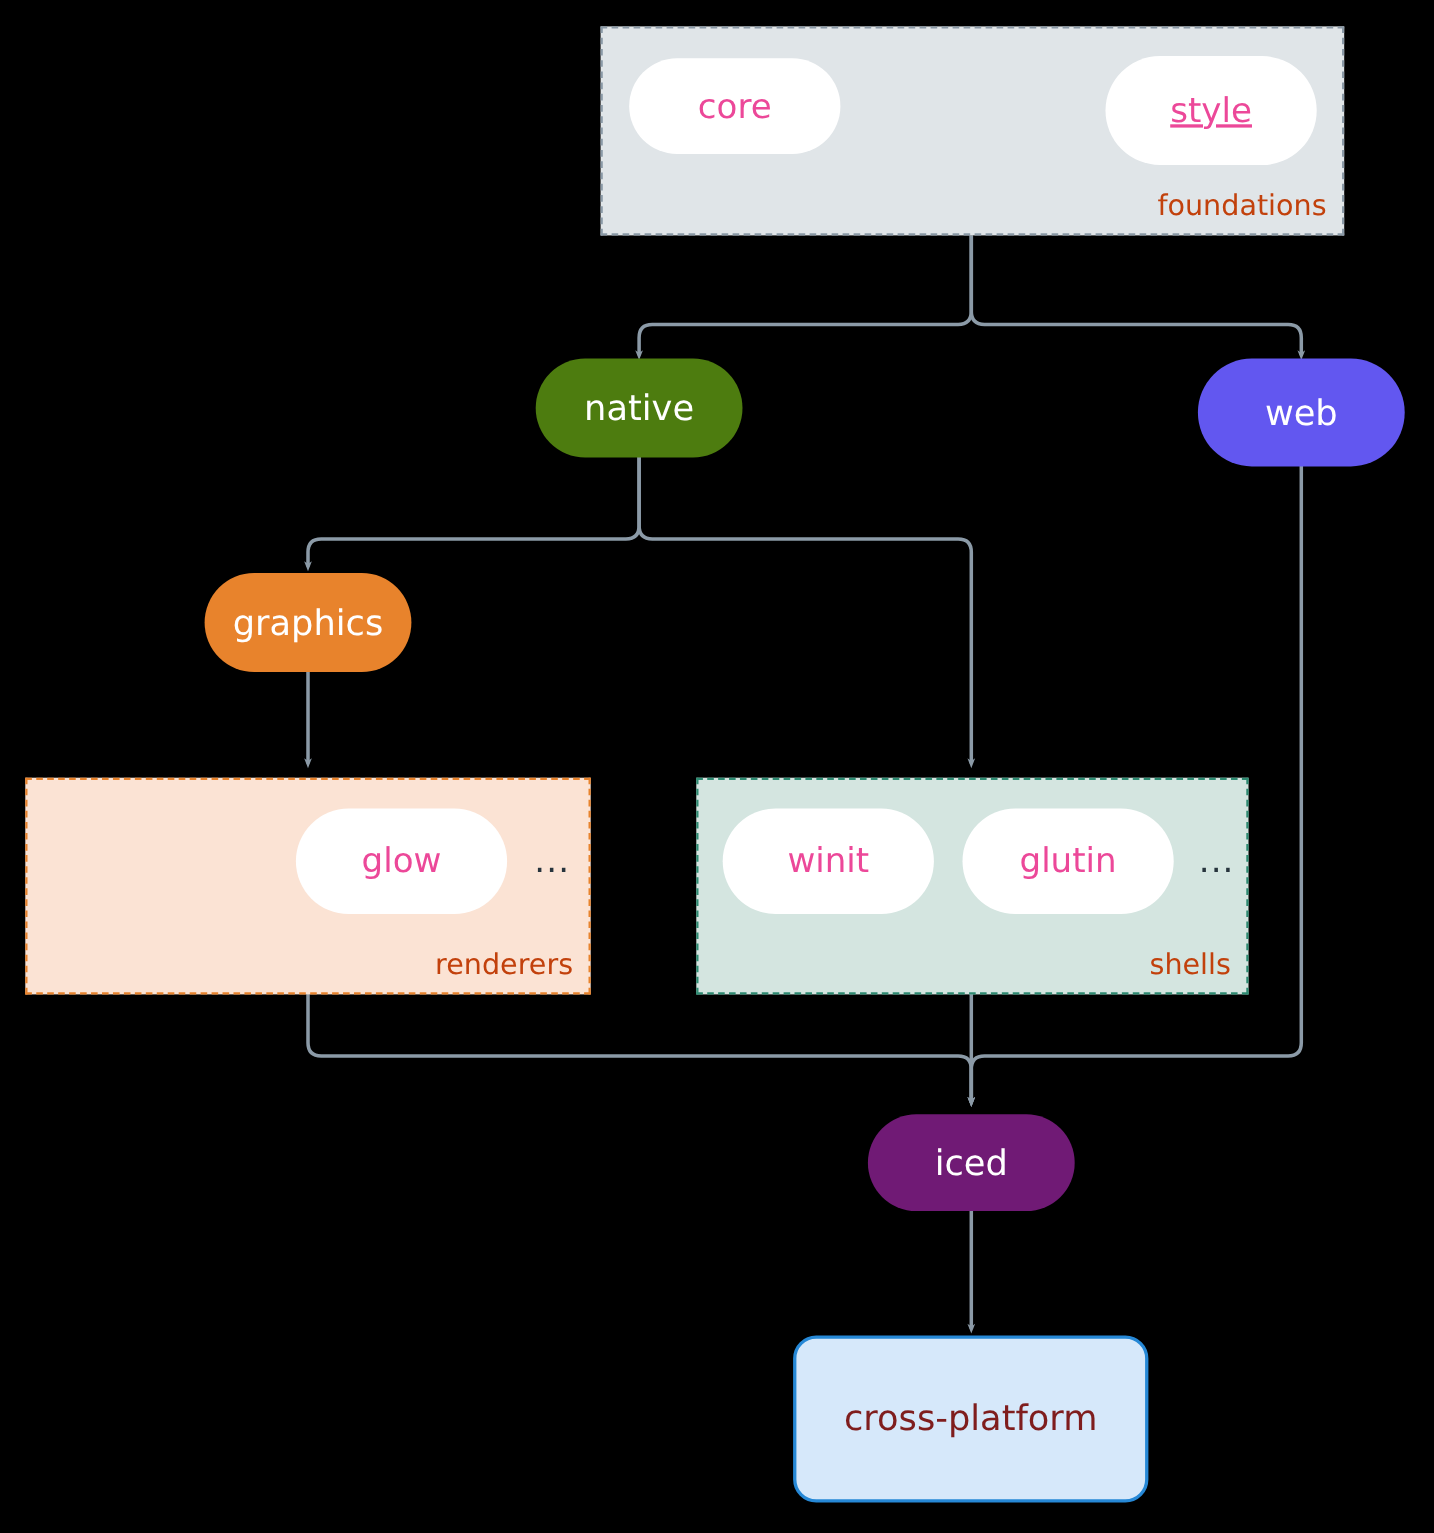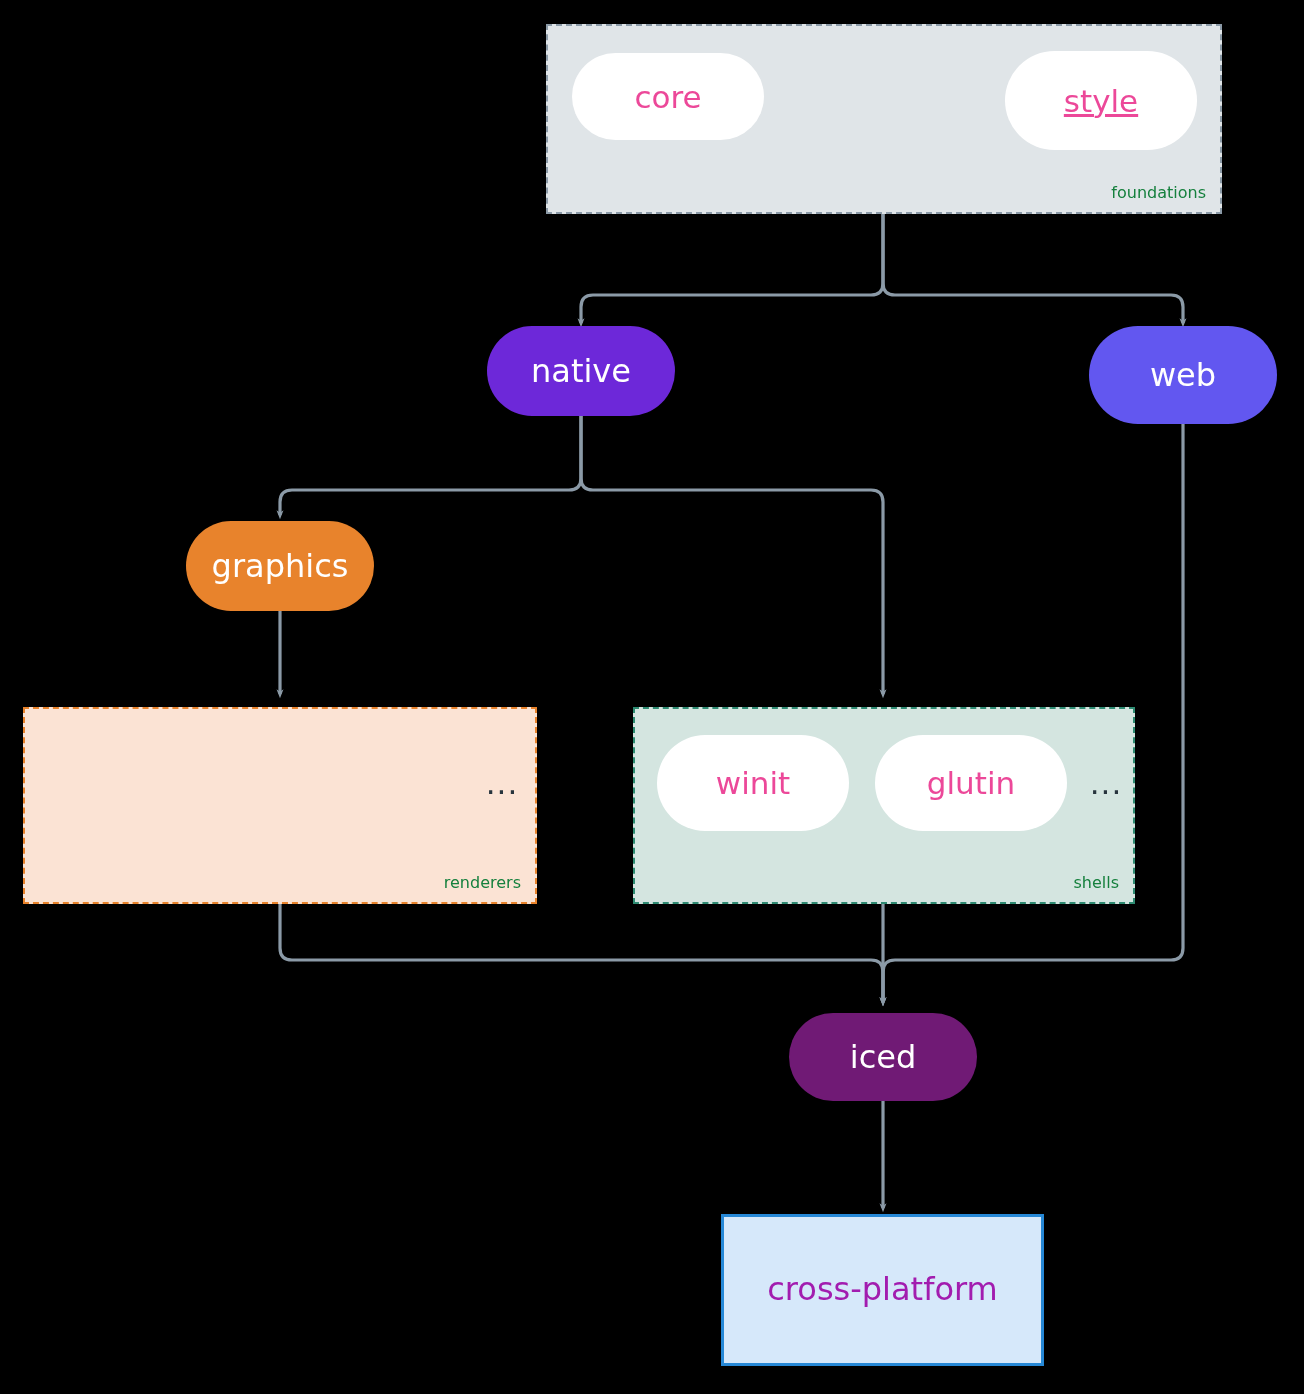--- a/index.html
+++ b/index.html
@@ -20,22 +20,22 @@
     width: 1304px;
     height: 1394px;
   }
   
   .group-box {
     position: absolute;
     box-sizing: border-box;
   }
   .group-caption {
     position: absolute;
-    font-size: 16px;
-    color: #15803d;
+    font-size: 26px;
+    color: #c2410c;
   }
   
   .pill-white {
     position: absolute;
     background: #ffffff;
     border-radius: 999px;
     box-sizing: border-box;
     display: flex;
     align-items: center;
     justify-content: center;
@@ -64,22 +64,23 @@
   }
   
   .rect-node {
     position: absolute;
     box-sizing: border-box;
     display: flex;
     align-items: center;
     justify-content: center;
     flex-direction: column;
     font-size: 32px;
-    color: #a21caf;
+    color: #7f1d1d;
     line-height: 1.35;
+    border-radius: 21px;
   }
 </style>
 </head>
 <body>
 
 <svg id="diagram" viewBox="0 0 1304 1394" width="1304" height="1394">
   <defs>
     <marker id="arrow" markerWidth="10" markerHeight="10" refX="5.2" refY="4" orient="auto" markerUnits="userSpaceOnUse">
       <path d="M0.5,0.5 L9.5,4 L0.5,7.5 L3,4 Z" fill="#8b9aa7"></path>
     </marker>
@@ -107,34 +108,37 @@
             background:#e0e5e8; border:2px dashed #8b9aa7;">
   <div class="pill-white" style="left:24px; top:27px; width:192px; height:87px;">
     <span>core</span>
   </div>
   <div class="pill-white" style="left:457px; top:25px; width:192px; height:99px;text-decoration:underline;">
     <span>style</span>
   </div>
   <div class="group-caption" style="right:14px; bottom:10px;">foundations</div>
 </div>
 
-<div class="stadium" style="left:487px; top:326px; width:188px; height:90px; background:#6d28d9;">
+<div class="stadium" style="left:487px; top:326px; width:188px; height:90px; background:#4d7c0f;">
   <span>native</span>
 </div>
 
 <div class="stadium" style="left:1089px; top:326px; width:188px; height:98px; background:#6257f0;">
   <span>web</span>
 </div>
 
 <div class="stadium" style="left:186px; top:521px; width:188px; height:90px; background:#e8832c;">
   <span>graphics</span>
 </div>
 
 <div class="group-box" style="left:23px; top:707px; width:514px; height:197px;
             background:#fbe3d4; border:2px dashed #e8832c;">
+  <div class="pill-white" style="left:244px; top:26px; width:192px; height:96px;">
+    <span>glow</span>
+  </div>
   <div class="ellipsis" style="left:452px; top:26px; width:50px; height:96px;">...</div>
   <div class="group-caption" style="right:14px; bottom:10px;">renderers</div>
 </div>
 
 <div class="group-box" style="left:633px; top:707px; width:502px; height:197px;
             background:#d4e5e0; border:2px dashed #2e8b72;text-align:center;">
   <div class="pill-white" style="left:22px; top:26px; width:192px; height:96px;">
     <span>winit</span>
   </div>
   <div class="pill-white" style="left:240px; top:26px; width:192px; height:96px;">

